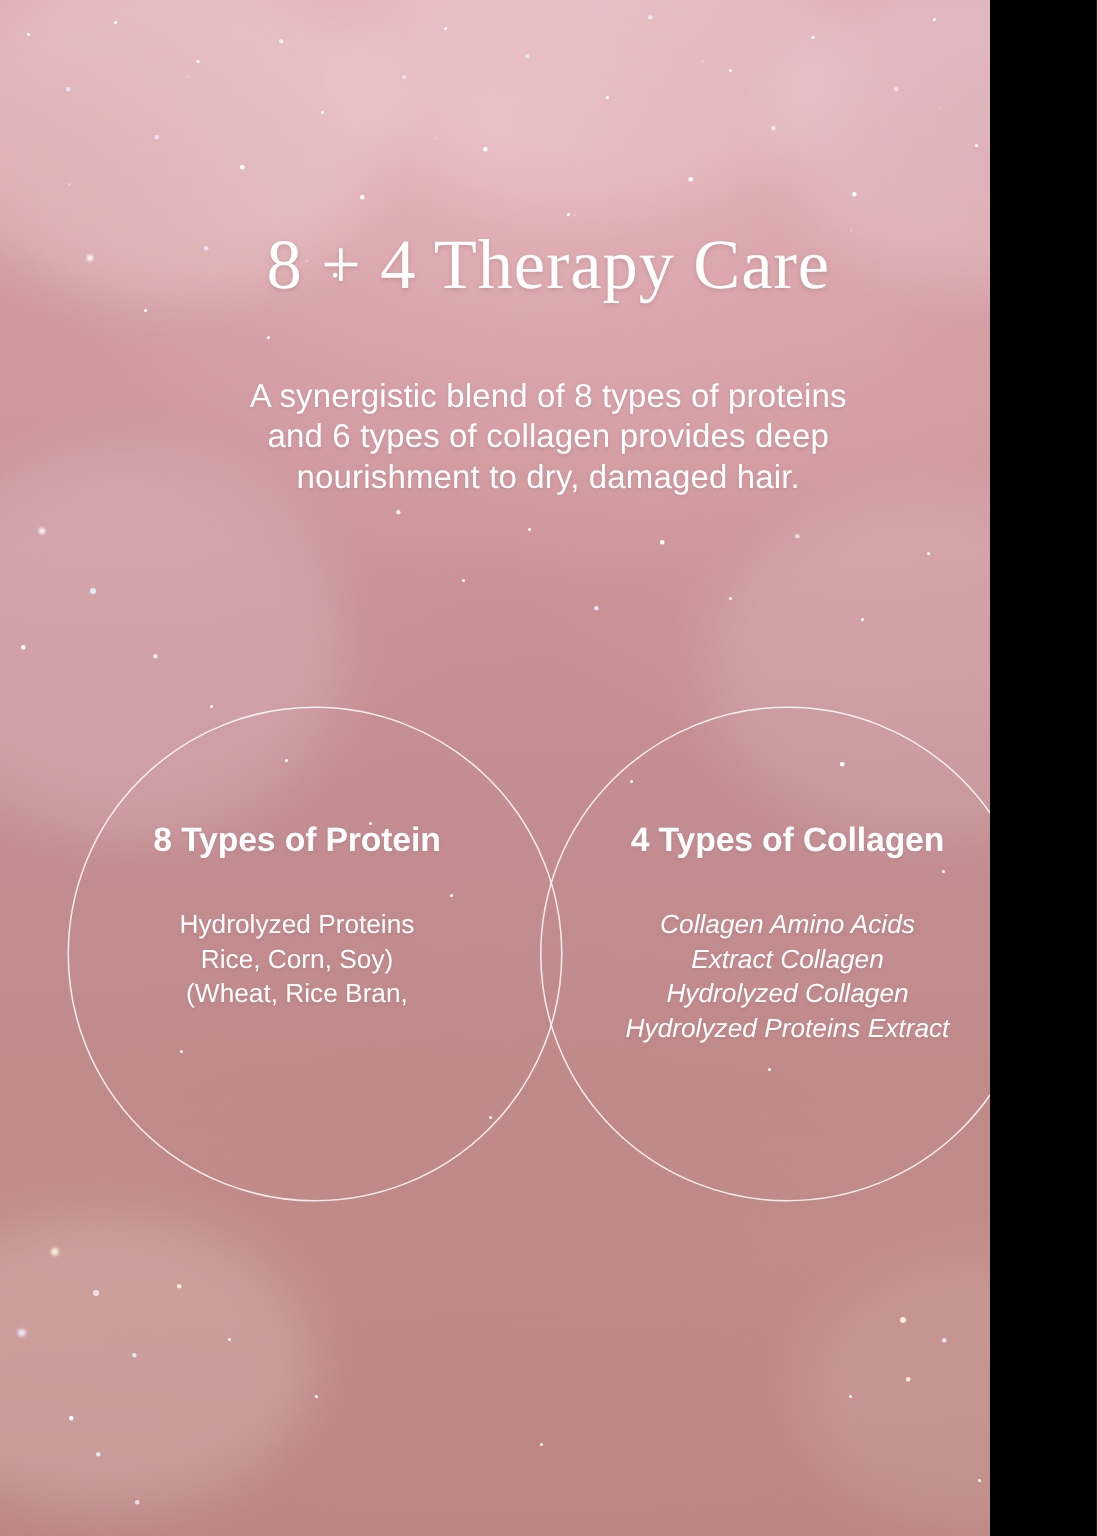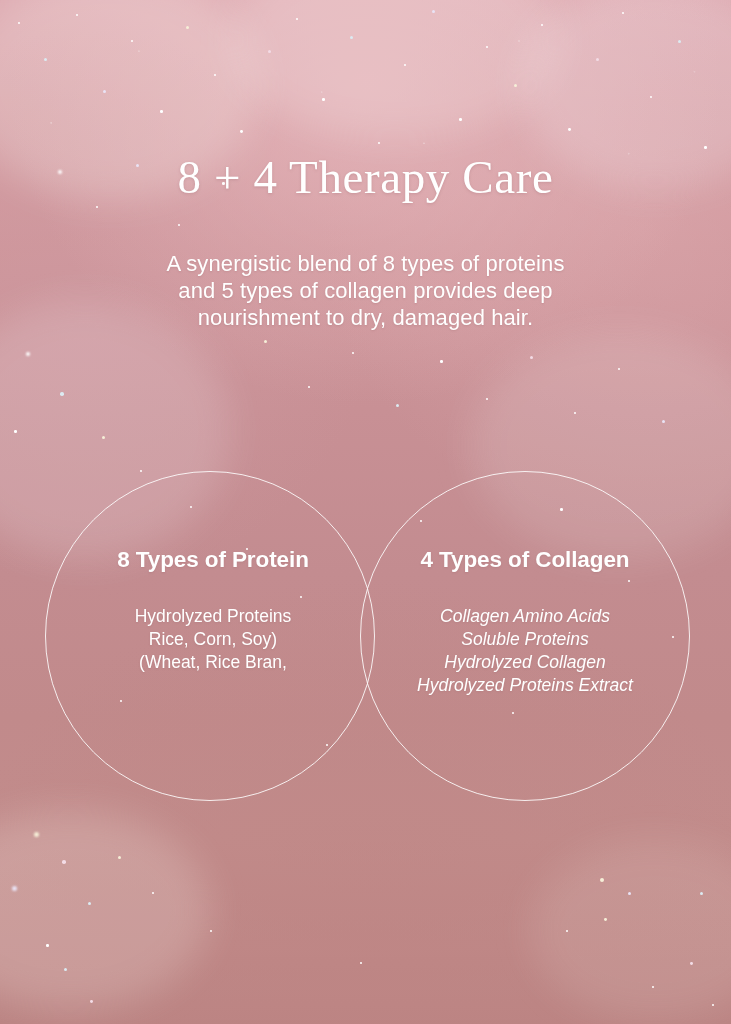--- a/index.html
+++ b/index.html
@@ -2,21 +2,21 @@
 <html><head>
 <meta charset="utf-8">
 <style>
   html, body {
     margin: 0;
     padding: 0;
     background: #000;
   }
   #poster {
     position: relative;
-    width: 731px;
+    width: 660px;
     height: 1024px;
     overflow: hidden;
     font-family: "Liberation Sans", sans-serif;
     
     background:
       radial-gradient(ellipse 70% 45% at 50% 8%, rgba(231,185,190,0.75) 0%, rgba(231,185,190,0.0) 70%),
       radial-gradient(ellipse 55% 38% at 12% 30%, rgba(206,154,161,0.55) 0%, rgba(206,154,161,0.0) 72%),
       radial-gradient(ellipse 60% 40% at 88% 22%, rgba(223,173,178,0.45) 0%, rgba(223,173,178,0.0) 74%),
       radial-gradient(ellipse 85% 55% at 50% 95%, rgba(190,133,132,0.55) 0%, rgba(190,133,132,0.0) 70%),
       linear-gradient(180deg,
@@ -116,21 +116,21 @@
   #circle-right { left: 360px; top: 471px; }
 
   .panel {
     position: absolute;
     top: 471px;
     width: 330px;
     height: 330px;
     text-align: center;
     color: #ffffff;
   }
-  #panel-left  { left: 48px; }
+  #panel-left  { left: 33px; }
   #panel-right { left: 360px; }
 
   .panel-heading {
     position: absolute;
     top: 76px;
     left: -14px;
     width: 358px;
     font-size: 22.5px;
     font-weight: 700;
     letter-spacing: -0.1px;
@@ -240,39 +240,39 @@
     <span class="sp irid-c" style="left:700px; top:892px; width:3px;   height:3px;"></span>
     <span class="sp irid-d" style="left:690px; top:962px; width:2.8px; height:2.8px;"></span>
     <span class="sp" style="left:652px; top:986px; width:2.4px; height:2.4px;"></span>
     <span class="sp" style="left:712px; top:1004px; width:2px; height:2px;"></span>
   </div>
 
   <div id="title">8 + 4 Therapy Care</div>
 
   <div id="subtitle">
     <span class="line">A synergistic blend of 8 types of proteins</span>
-    <span class="line">and 5 types of collagen provides deep</span>
+    <span class="line">and 6 types of collagen provides deep</span>
     <span class="line">nourishment to dry, damaged hair.</span>
   </div>
 
   <div class="circle" id="circle-left"></div>
   <div class="circle" id="circle-right"></div>
 
   <div class="panel" id="panel-left">
     <div class="panel-heading">8 Types of Protein</div>
     <div class="panel-list" id="list-left">
       <span class="line">Hydrolyzed Proteins</span>
       <span class="line">Rice, Corn, Soy)</span>
       <span class="line">(Wheat, Rice Bran,</span>
     </div>
   </div>
 
   <div class="panel" id="panel-right">
     <div class="panel-heading">4 Types of Collagen</div>
     <div class="panel-list" id="list-right">
       <span class="line">Collagen Amino Acids</span>
-      <span class="line">Soluble Proteins</span>
+      <span class="line">Extract Collagen</span>
       <span class="line">Hydrolyzed Collagen</span>
       <span class="line">Hydrolyzed Proteins Extract</span>
     </div>
   </div>
 
 </div>
 
 </body></html>

